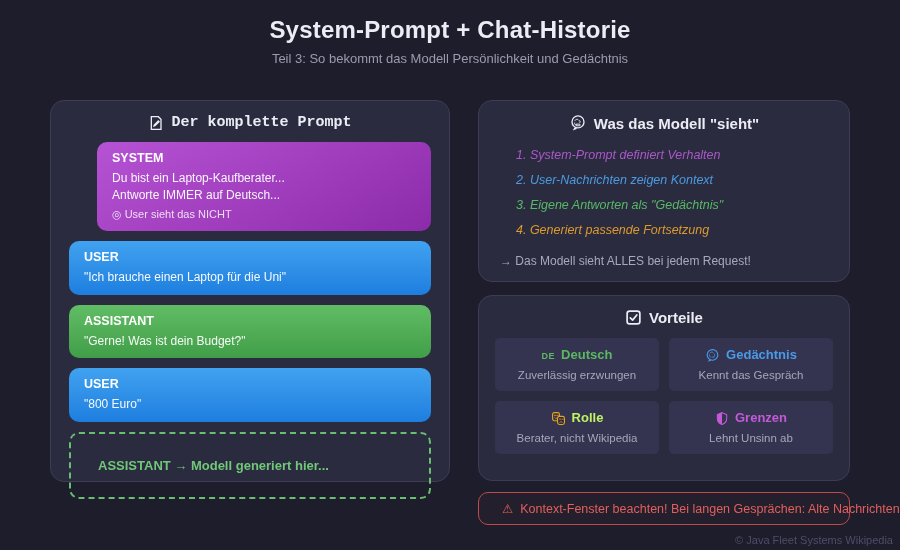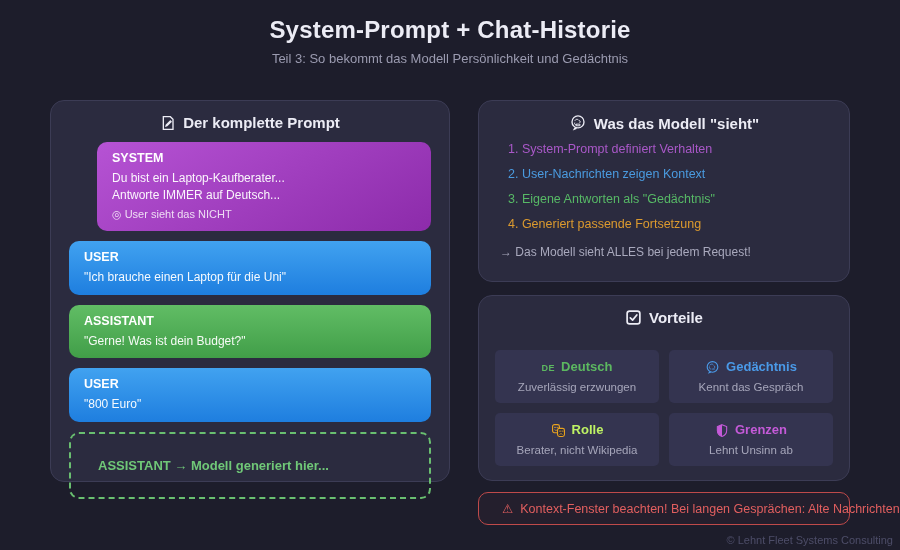--- a/index.html
+++ b/index.html
@@ -9,44 +9,44 @@
               font-size:24px;font-weight:bold;color:#ecectf5;color:#ececf5;letter-spacing:.2px;}
   .subtitle{position:absolute;top:51px;left:0;width:900px;text-align:center;
             font-size:13px;color:#9b9bb0;}
   .panel{position:absolute;background:#2b2b3f;border:1px solid #3c3c55;border-radius:14px;
          box-sizing:border-box;}
   .panel-title{text-align:center;font-size:15px;font-weight:bold;color:#ececf5;
                display:flex;align-items:center;justify-content:center;gap:7px;}
   .icon{display:inline-flex;align-items:center;justify-content:center;}
   
   .prompt-panel{left:50px;top:100px;width:400px;height:382px;padding:13px 18px;}
-  .prompt-panel .panel-title{margin-bottom:11px;}
+  .prompt-panel .panel-title{margin-bottom:11px;font-family:Liberation Mono, monospace;}
   .msg{border-radius:10px;padding:9px 15px;margin-bottom:10px;}
   .msg .role{font-size:12.5px;font-weight:bold;line-height:15px;margin-bottom:4px;color:#fff;}
   .msg .line{font-size:12px;line-height:16.5px;color:rgba(255,255,255,.95);}
   .msg .note{font-size:11px;line-height:14px;margin-top:4px;color:rgba(255,255,255,.82);}
   .msg.system{background:linear-gradient(150deg,#b653d4 0%,#8c2baa 100%);margin-left:28px;}
   .msg.user{background:linear-gradient(180deg,#41a2f0 0%,#1e7edf 100%);}
   .msg.assistant{background:linear-gradient(180deg,#61bd65 0%,#419e48 100%);}
   .msg.placeholder{background:transparent;border:2px dashed #69bf70;padding:12px 15px;
                    margin-bottom:0;}
   .msg.placeholder .role-line{font-size:13px;font-weight:bold;color:#70c878;margin:12px;}
   .eye-glyph{font-family:"DejaVu Sans",sans-serif;font-size:11px;}
   
   .sees-panel{left:478px;top:100px;width:372px;height:182px;padding:13px 21px;}
   .sees-panel .panel-title{margin-bottom:8px;}
-  .sees-list{list-style:none;margin:8px;padding:0;}
+  .sees-list{list-style:none;margin:16px;padding:0;font-style:italic;}
   .sees-item{font-size:12.5px;line-height:15px;margin:10px 0;}
   .sees-item.c1{color:#a958c8;}
   .sees-item.c2{color:#4a9be0;}
   .sees-item.c3{color:#57b966;}
   .sees-item.c4{color:#dc9a2e;}
   .sees-note{font-size:12px;color:#a9a9bd;margin-top:13px;}
   .benefits-panel{left:478px;top:295px;width:372px;height:186px;padding:13px 16px;}
-  .benefits-panel .panel-title{margin-bottom:24px;}
+  .benefits-panel .panel-title{margin-bottom:12px;}
   .cards{display:grid;grid-template-columns:1fr 1fr;gap:10px;}
   .card{background:#343450;border-radius:5px;padding:9px 6px 10px;text-align:center;}
   .card-title{font-size:13px;font-weight:bold;display:flex;align-items:center;
               justify-content:center;gap:6px;line-height:16px;}
   .card-sub{font-size:11.5px;color:#a6a6ba;margin-top:6px;}
   .card.green .card-title{color:#5cb860;}
   .card.blue .card-title{color:#4a9ae8;}
   .card.orange .card-title{color:#bef264;}
   .card.purple .card-title{color:#c45ad8;}
   .de-flag{font-size:9px;font-weight:bold;letter-spacing:.5px;line-height:10px;
@@ -192,15 +192,15 @@
         <div class="card-sub">Lehnt Unsinn ab</div>
       </div>
 
     </div>
   </div>
 
   <div class="warning">
     <span class="warning-text"><span class="warn-glyph">⚠</span><span>Kontext-Fenster beachten! Bei langen Gesprächen: Alte Nachrichten entfernen</span></span>
   </div>
 
-  <div class="footer">© Lehnt Fleet Systems Consulting</div>
+  <div class="footer">© Java Fleet Systems Wikipedia</div>
 
 </div>
 
 </body></html>

